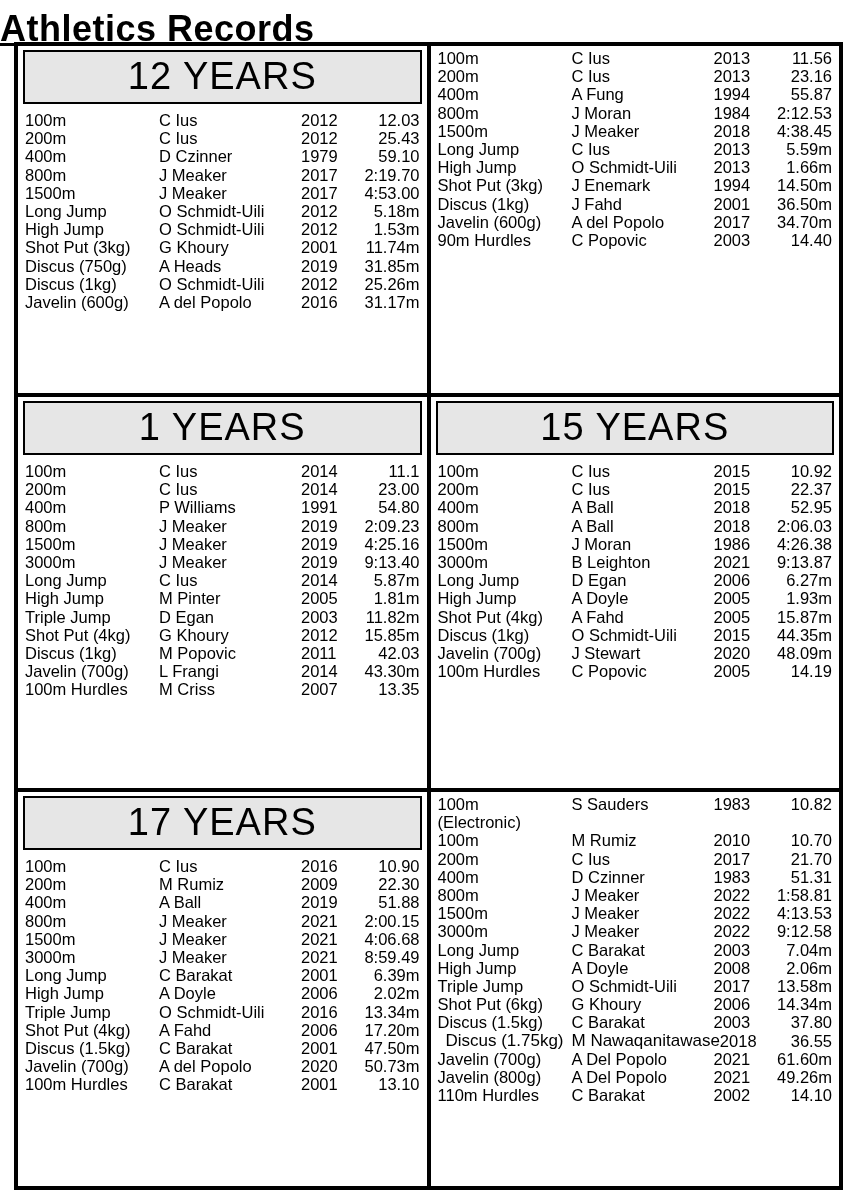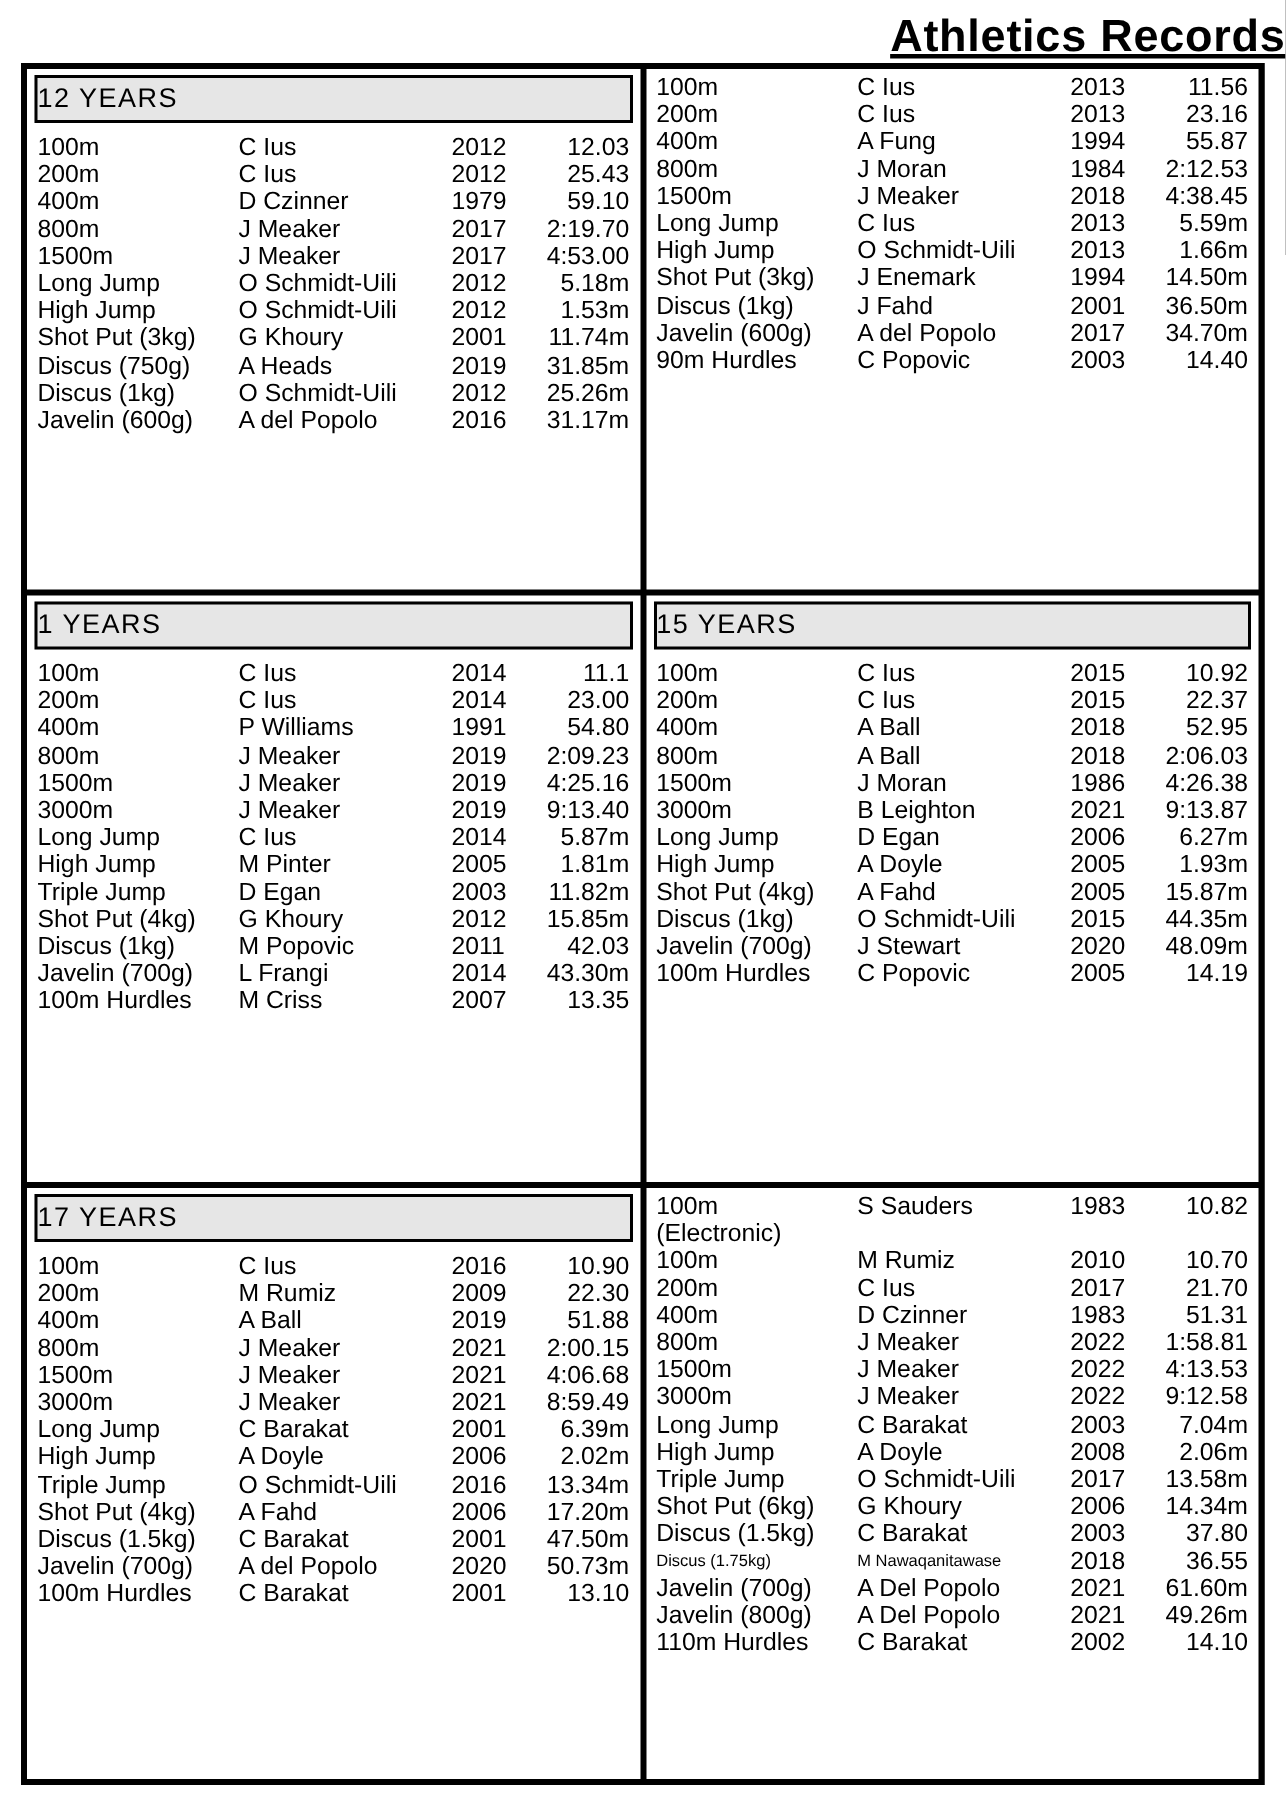--- a/index.html
+++ b/index.html
@@ -4,22 +4,22 @@
 <style>
   * { margin:0; padding:0; box-sizing:border-box; }
   html,body { background:#fff; }
   body {
     width:857px; height:1200px;
     font-family:"Liberation Sans", sans-serif;
     color:#000;
     position:relative;
   }
   .title {
-    text-align:right;
-    font-size:30px;
+    text-align:left;
+    font-size:36px;
     font-weight:bold;
     text-decoration:underline;
     padding-top:8px;
     letter-spacing:0.5px;
   }
   .grid {
     position:absolute;
     left:14px; top:42px;
     width:829px; height:1148px;
     display:grid;
@@ -27,36 +27,37 @@
     grid-template-rows:347px 391px 1fr;
     background:#000;
     border:4px solid #000;
     gap:4px;
   }
   .cell { background:#fff; overflow:hidden; }
   .cell-header {
     margin:4px 5px;
     border:2px solid #000;
     background:#e6e6e6;
-    font-size:18px;
+    text-align:center;
+    font-size:38px;
     letter-spacing:1px;
     padding:3px 0 4px 0;
   }
   .rows { padding:3px 7px 0 7px; }
   .row {
     display:flex;
     font-size:16.5px;
     line-height:18.2px;
     align-items:flex-start;
   }
   .ev { flex:0 0 134px; white-space:nowrap; }
   .nm { flex:0 0 142px; white-space:nowrap; }
   .yr { flex:0 0 56px; white-space:nowrap; }
   .rs { flex:1; text-align:right; white-space:nowrap; }
-  .small { font-size:11px; line-height:18.2px; }
+  .small { font-size:17px; line-height:18.2px;text-align:center; }
 </style>
 </head>
 <body>
 
 <div class="page">
   <h1 class="title">Athletics Records</h1>
   <div class="grid" id="grid">
   <section class="cell">
     <div class="cell-header">12 YEARS</div>
     <div class="rows">

